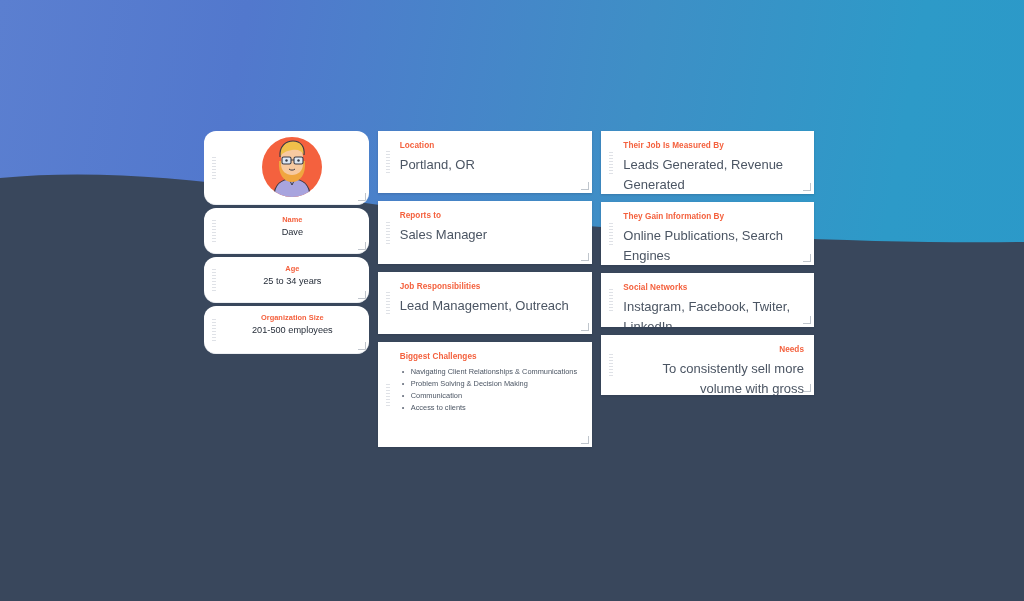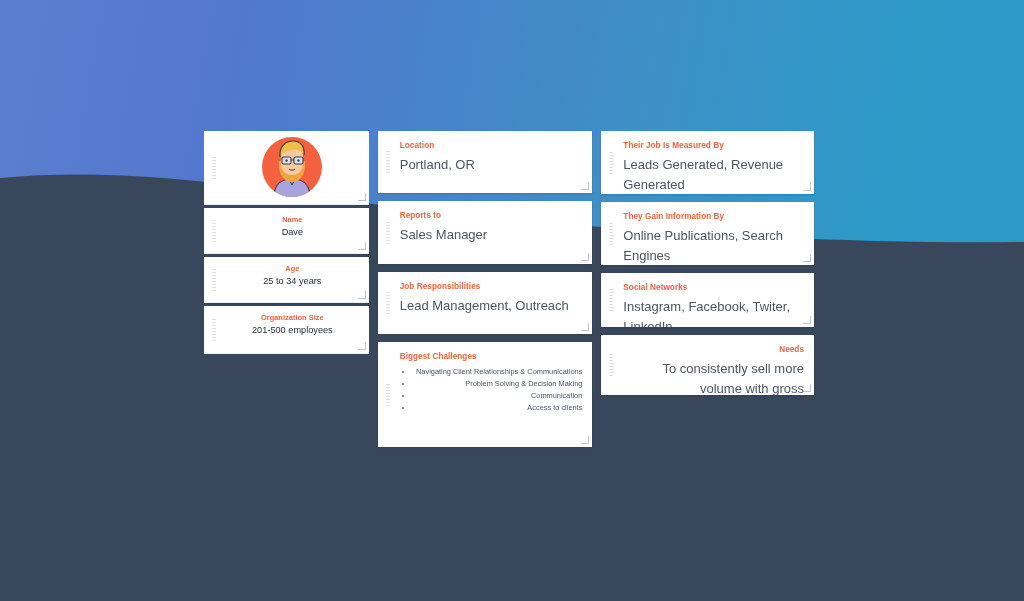--- a/index.html
+++ b/index.html
@@ -30,21 +30,21 @@
   #col-2 { width:215px; gap:8px; }
   #col-3 { width:213px; gap:8px; }
 
   .card {
     position:relative;
     background:#FFFFFF;
     padding:9px 10px 11px 22px;
     box-shadow:0 1px 2px rgba(20,30,50,0.18);
     overflow:hidden;
   }
-  .card.flat { box-shadow:none; border-bottom:1px solid #EDEFF2; }
+  .card.flat { box-shadow:none; border-bottom:1px solid #EDEFF2;border-radius:12px; }
 
   
   .grip {
     position:absolute; left:8px; top:50%; transform:translateY(-50%);
     width:4px; height:22px;
     background-image:
       repeating-linear-gradient(to bottom,#D9DCE2 0 1px, transparent 1px 3px);
     opacity:.85;
   }
   
@@ -78,21 +78,21 @@
   #col-1 .card-value { color:#1F2733; font-size:9.2px; font-weight:normal; }
 
   #card-avatar { height:74px; display:flex; align-items:center; justify-content:center; padding:0; }
   #card-avatar .grip { left:8px; }
   .avatar-circle {
     width:60px; height:60px; border-radius:50%;
     background:#F4613E; overflow:hidden; position:relative;
   }
 
   
-  .bullets { list-style:none; margin:3px 0 6px 0;text-align:right; }
+  .bullets { list-style:none; margin:3px 0 6px 0; }
   .bullets li {
     position:relative; padding-left:11px;
     color:#4B5563; font-size:7.4px; line-height:1.62;
   }
   .bullets li::before {
     content:"\2022"; position:absolute; left:2px; top:-0.5px;
     color:#6B7280; font-size:7.4px;
   }
 
   

